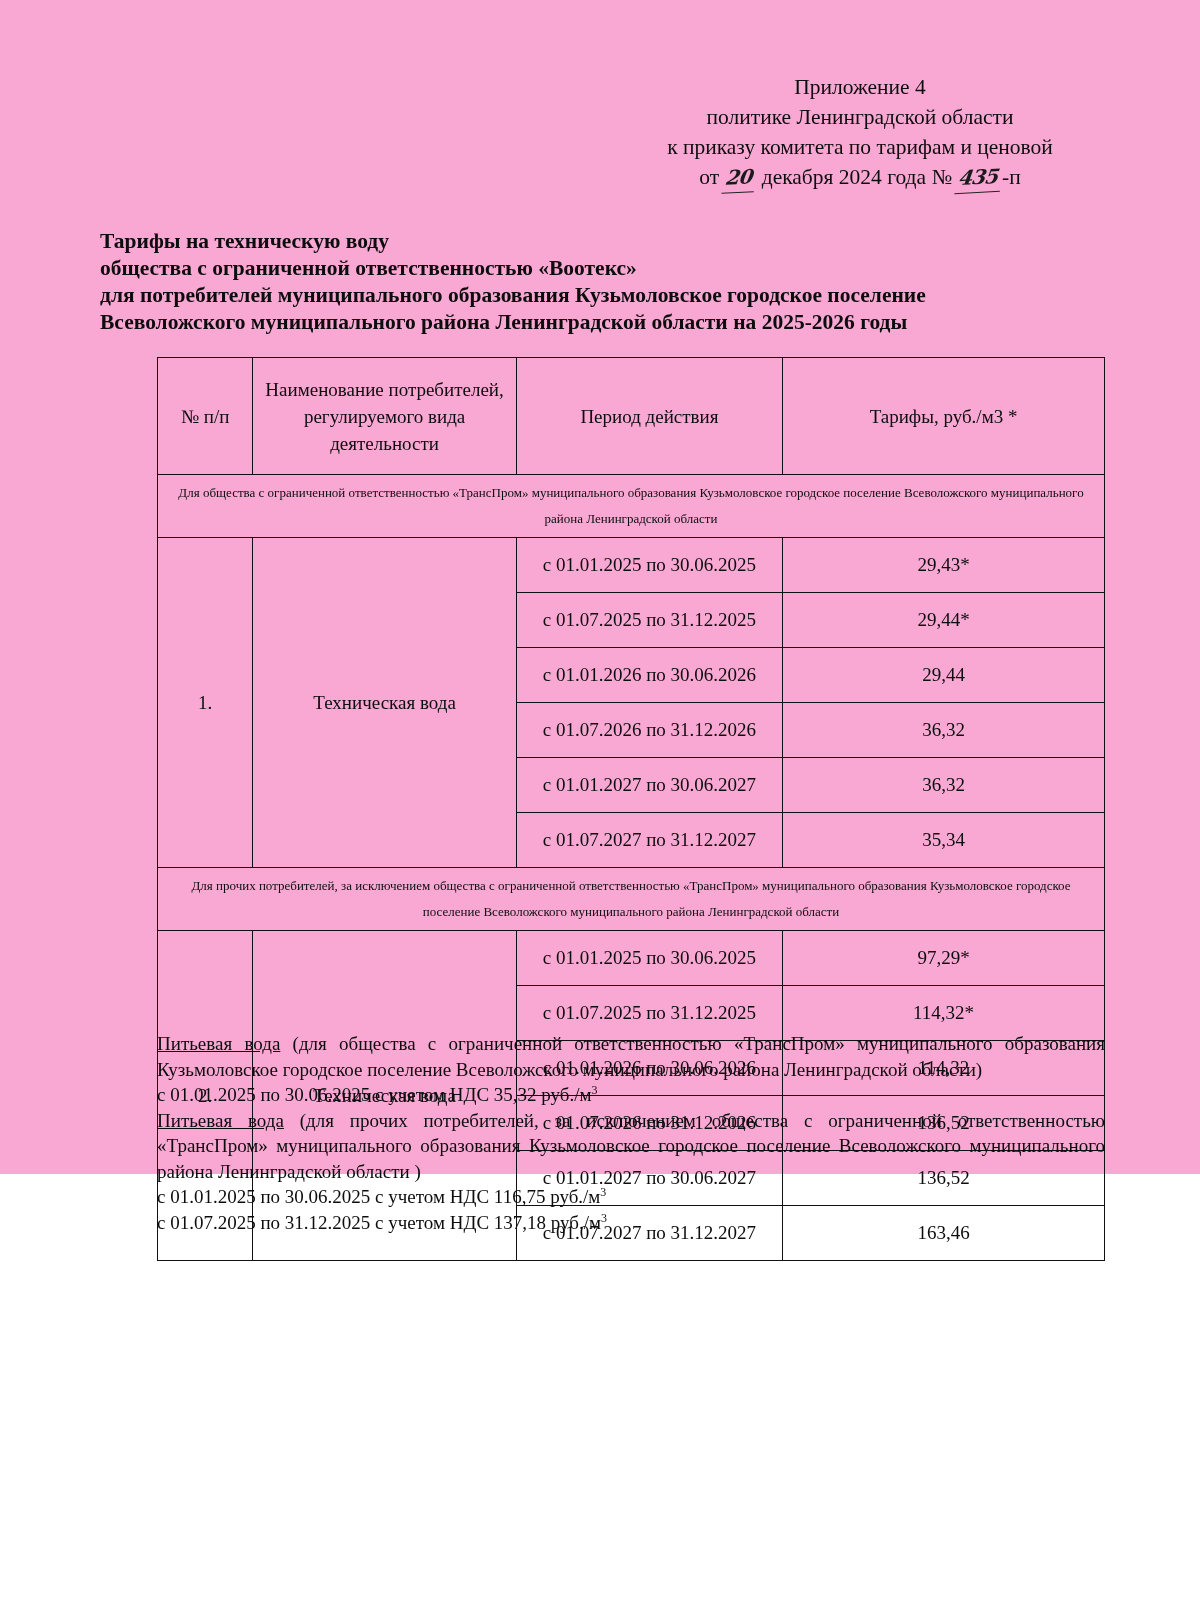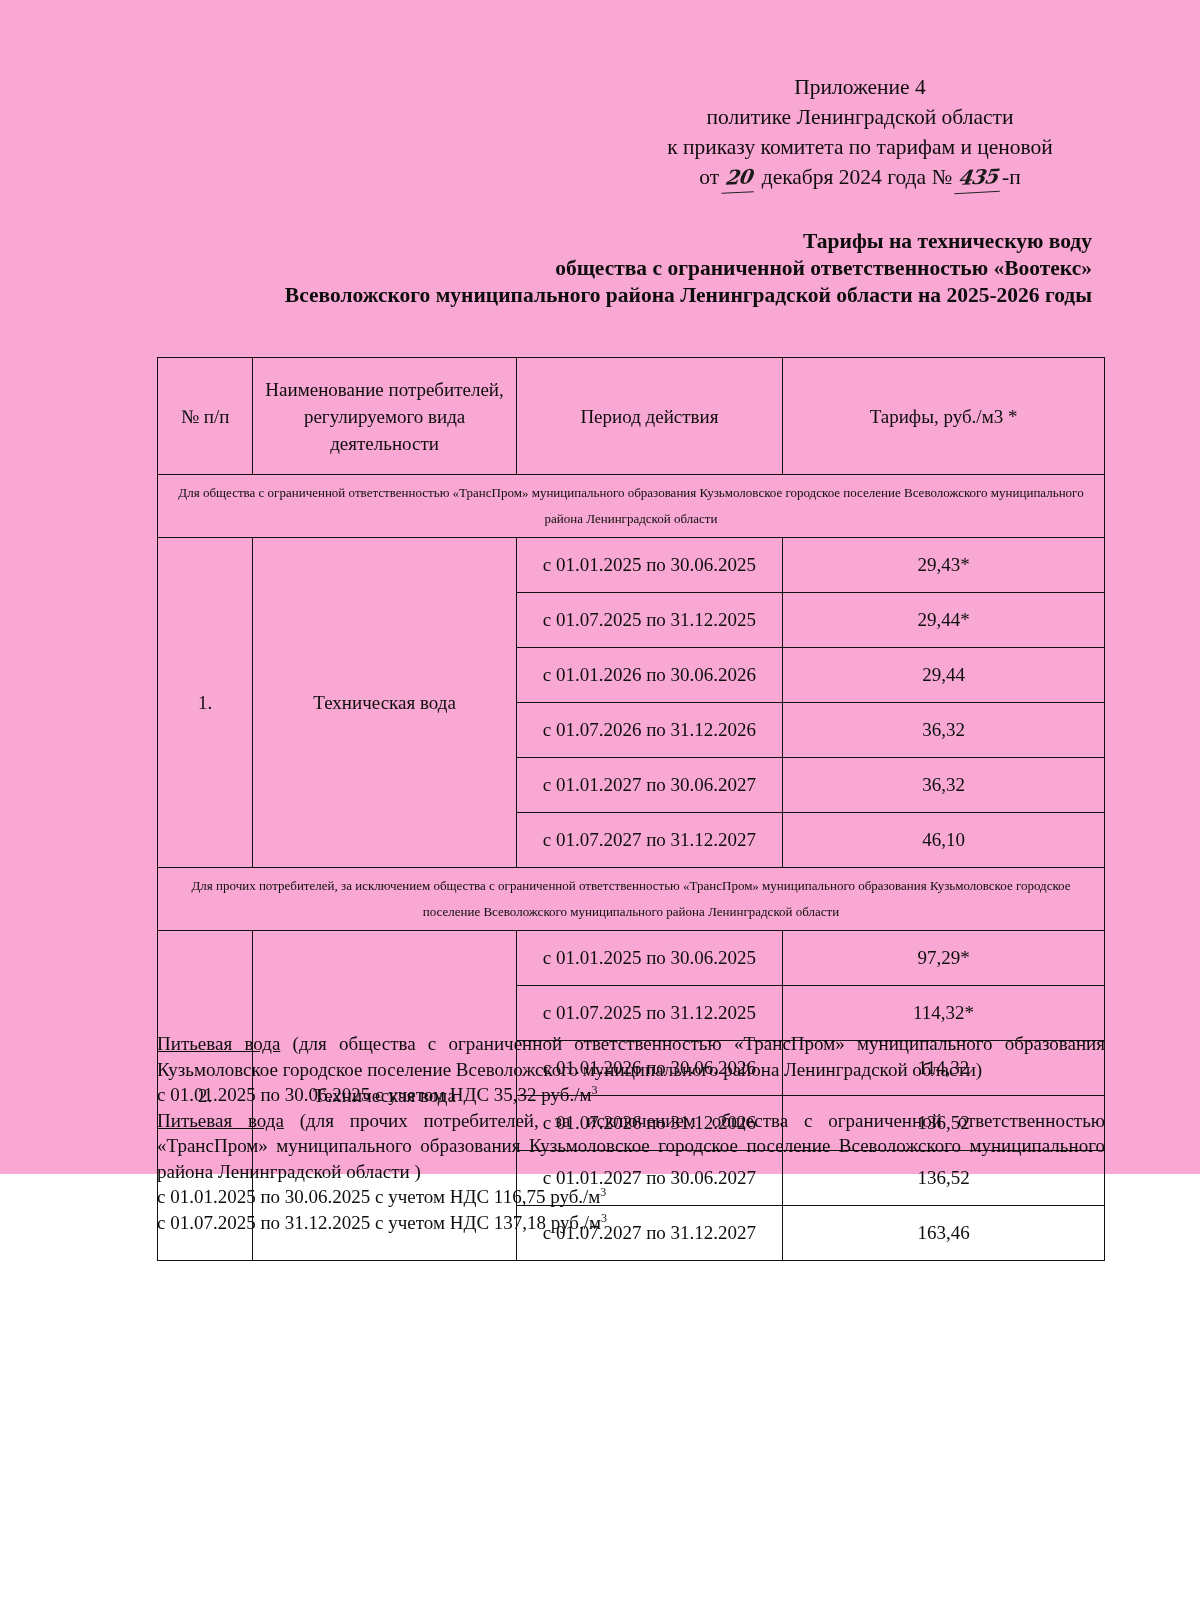--- a/index.html
+++ b/index.html
@@ -44,24 +44,24 @@
     letter-spacing: -1px;
     transform: skewX(-12deg) rotate(-3deg);
     display: inline-block;
     font-size: 20px;
     color: #1a1a1a;
   }
 
   
   .doc-title {
     position: absolute;
-    left: 92px;
+    left: 100px;
     top: 228px;
     width: 1000px;
-    text-align: right;
+    text-align: left;
     font-weight: 700;
     font-size: 21.5px;
     line-height: 27px;
   }
   .doc-title span { display: block; white-space: nowrap; }
 
   
   .tariff-table {
     position: absolute;
     left: 157px;
@@ -122,20 +122,21 @@
       <span>от</span>
       <span class="hand">20</span>
       <span>декабря 2024 года №</span>
       <span class="hand">435</span><span>-п</span>
     </span>
   </div>
 
   <div class="doc-title">
     <span>Тарифы на техническую воду</span>
     <span>общества с ограниченной ответственностью «Воотекс»</span>
+    <span>для потребителей муниципального образования Кузьмоловское городское поселение</span>
     <span>Всеволожского муниципального района Ленинградской области на 2025-2026 годы</span>
   </div>
 
   <table class="tariff-table">
     <thead>
       <tr>
         <td class="col-num">№ п/п</td>
         <td class="col-name">
           <div>Наименование потребителей,</div>
           <div>регулируемого вида</div>
@@ -167,21 +168,21 @@
       <tr class="data-row">
         <td>с 01.07.2026 по 31.12.2026</td>
         <td>36,32</td>
       </tr>
       <tr class="data-row">
         <td>с 01.01.2027 по 30.06.2027</td>
         <td>36,32</td>
       </tr>
       <tr class="data-row">
         <td>с 01.07.2027 по 31.12.2027</td>
-        <td>46,10</td>
+        <td>35,34</td>
       </tr>
 
       <tr class="section-row">
         <td colspan="4">Для прочих потребителей, за исключением общества с ограниченной ответственностью «ТрансПром» муниципального образования Кузьмоловское городское поселение Всеволожского муниципального района Ленинградской области</td>
       </tr>
       <tr class="data-row">
         <td class="num-cell" rowspan="6">2.</td>
         <td class="name-cell" rowspan="6">Техническая вода</td>
         <td>с 01.01.2025 по 30.06.2025</td>
         <td>97,29*</td>

